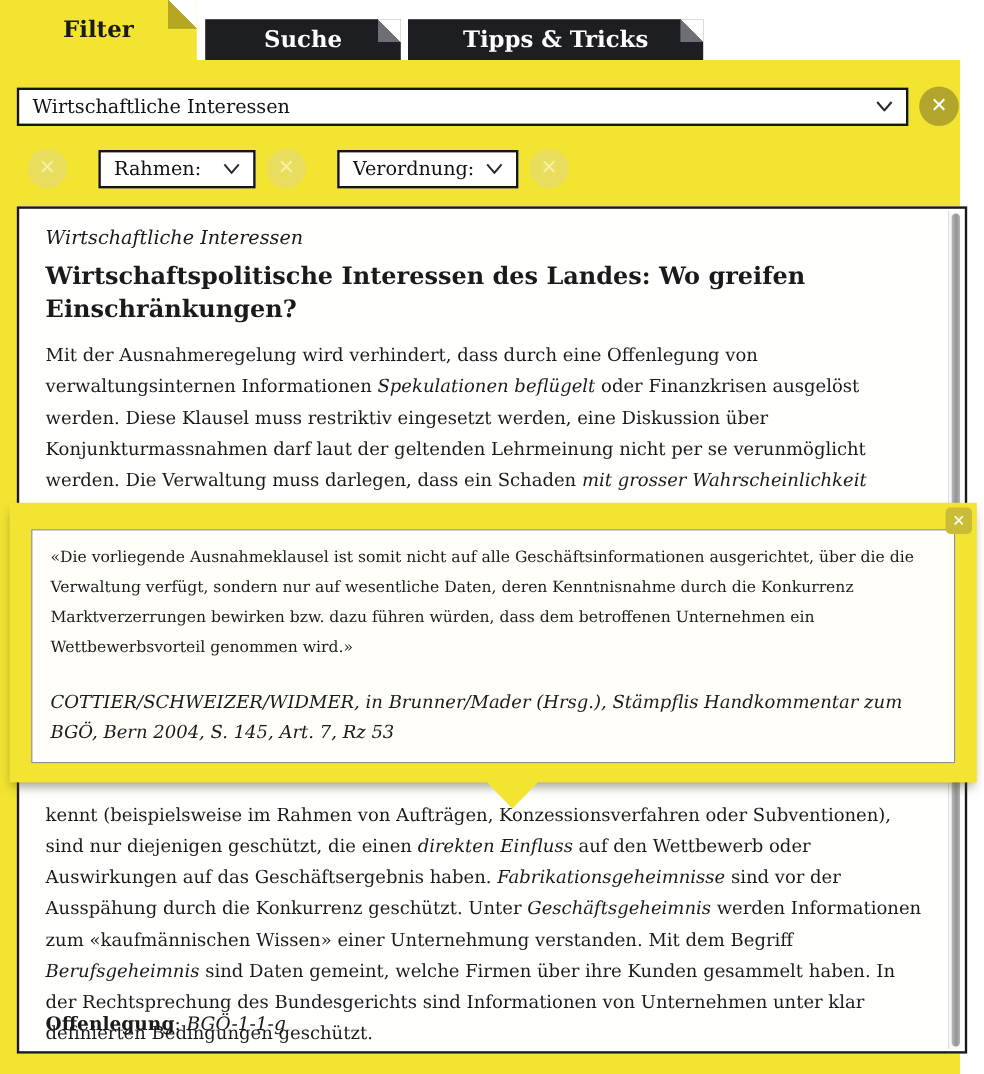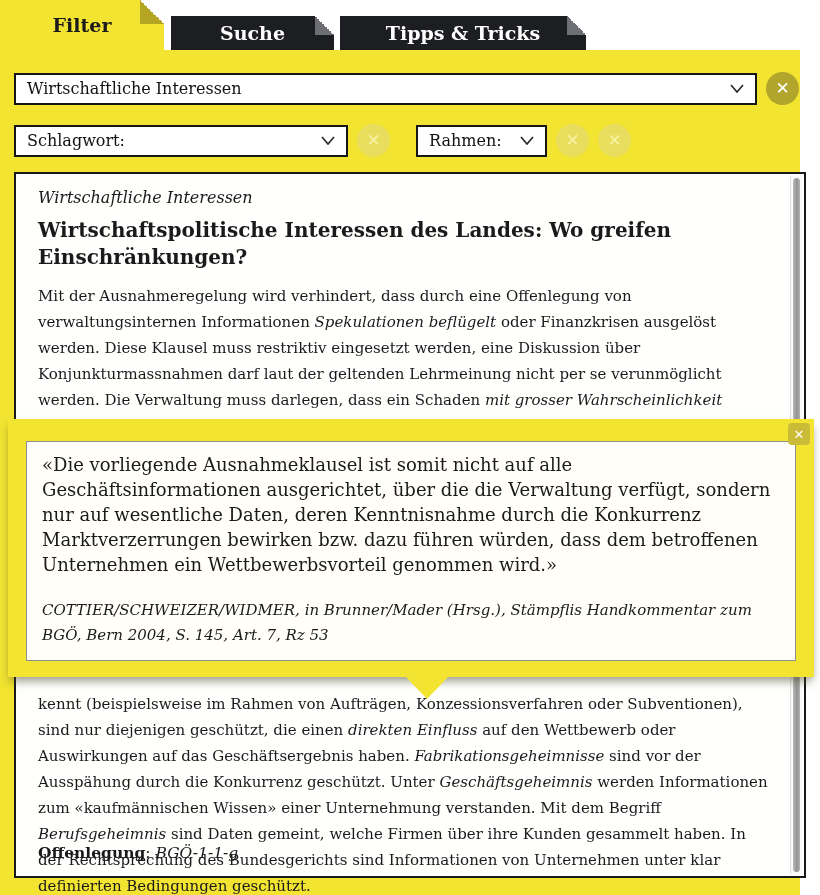--- a/index.html
+++ b/index.html
@@ -66,21 +66,21 @@
   
   .popup{
     position:relative;z-index:5;background:var(--yellow);
     margin:6px -46px 14px -30px;
     padding:22px 18px 16px 18px;
     box-shadow:0 6px 9px -2px rgba(70,70,40,.55);
   }
   .popup-inner{
     background:#fffef9;border:1px solid #8f8f8f;padding:10px 15px 12px;
   }
-  .popup-quote{font-size:18px;line-height:25px;margin:0;}
+  .popup-quote{font-size:13px;line-height:25px;margin:0;}
   .popup-cite{font-size:15px;line-height:25px;margin:21px 0 0;font-style:italic;}
   .popup-close{
     position:absolute;top:4px;right:4px;width:22px;height:22px;border-radius:4px;
     background:#cabc37;color:#fff;display:flex;align-items:center;justify-content:center;
     font-size:13px;font-weight:bold;cursor:pointer;
     font-family:"DejaVu Sans","Liberation Sans",sans-serif;line-height:1;
   }
   .popup-arrow{
     position:absolute;bottom:-22px;left:50%;margin-left:-6px;width:0;height:0;
     border-left:22px solid transparent;border-right:22px solid transparent;
@@ -118,44 +118,44 @@
               <polyline points="1,1 7,8 13,1" fill="none" stroke="#2a2a2a" stroke-width="1.7"></polyline>
             </svg>
         </span>
       </div>
       <div class="clear-btn">
         <span>✕</span>
       </div>
     </div>
 
     <div class="row2">
-      <div class="select sel-schlagwort">
-        <span class="val">Schlagwort:</span>
-        <span class="chev">
-          <svg width="14" height="9" viewBox="0 0 14 9">
-              <polyline points="1,1 7,8 13,1" fill="none" stroke="#2a2a2a" stroke-width="1.7"></polyline>
-            </svg>
-        </span>
-      </div>
       <div class="clear-btn disabled">
         <span>✕</span>
       </div>
 
       <div class="select sel-gesetz">
         <span class="val">Rahmen:</span>
         <span class="chev">
           <svg width="14" height="9" viewBox="0 0 14 9">
               <polyline points="1,1 7,8 13,1" fill="none" stroke="#2a2a2a" stroke-width="1.7"></polyline>
             </svg>
         </span>
       </div>
       <div class="clear-btn disabled">
         <span>✕</span>
       </div>
 
+      <div class="select sel-verordnung">
+        <span class="val">Verordnung:</span>
+        <span class="chev">
+          <svg width="14" height="9" viewBox="0 0 14 9">
+              <polyline points="1,1 7,8 13,1" fill="none" stroke="#2a2a2a" stroke-width="1.7"></polyline>
+            </svg>
+        </span>
+      </div>
       <div class="clear-btn disabled">
         <span>✕</span>
       </div>
     </div>
 
     <div class="content-box">
 
       <div class="category">Wirtschaftliche Interessen</div>
 
       <h2 class="heading">Wirtschaftspolitische Interessen des Landes: Wo greifen Einschränkungen?</h2>

